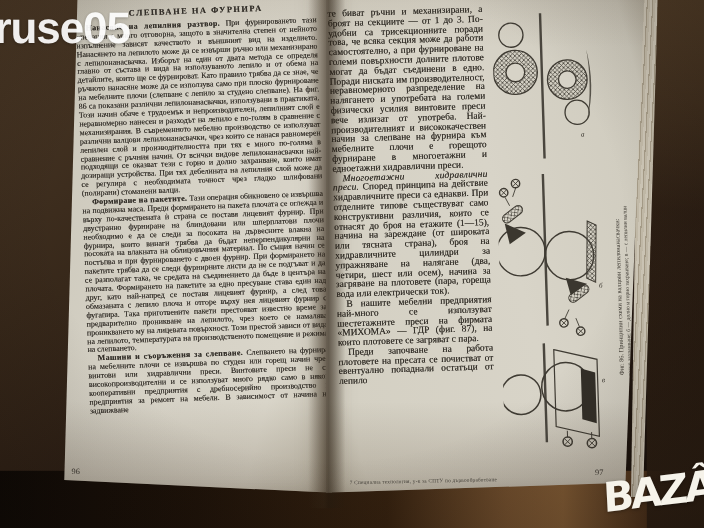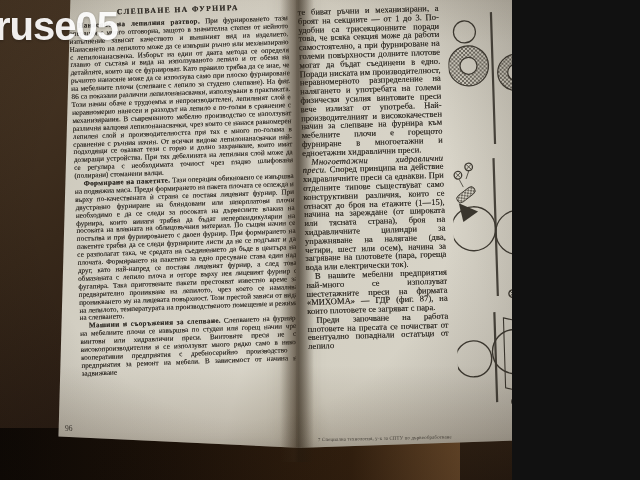--- a/index.html
+++ b/index.html
@@ -1,16 +1,16 @@
 <!DOCTYPE html>
 <html><head>
 <meta charset="utf-8">
 <style>
   html,body{margin:0;padding:0;background:#111;}
-  .photo{position:relative;width:512px;height:480px;overflow:hidden;
+  .photo{position:relative;width:640px;height:480px;overflow:hidden;
          background:linear-gradient(150deg,#4a3826 0%,#37281a 35%,#241811 70%,#140e09 100%);
          font-family:"Liberation Serif", serif;}
   
   .table-band{position:absolute;left:0;bottom:0;width:640px;height:52px;
     background:linear-gradient(90deg,#0c0805 0%,#1d1209 28%,#33200f 55%,#6d4c2c 72%,#7c5833 80%,#3a2413 95%);}
   .bg-right{position:absolute;right:0;top:0;width:52px;height:480px;
     background:linear-gradient(180deg,#4d3a26 0%,#33241669 40%,#2a1d12 100%);}
   
   .page{position:absolute;color:#2e2b26;}
   .page-left{left:56px;top:-14px;width:246px;height:462px;

